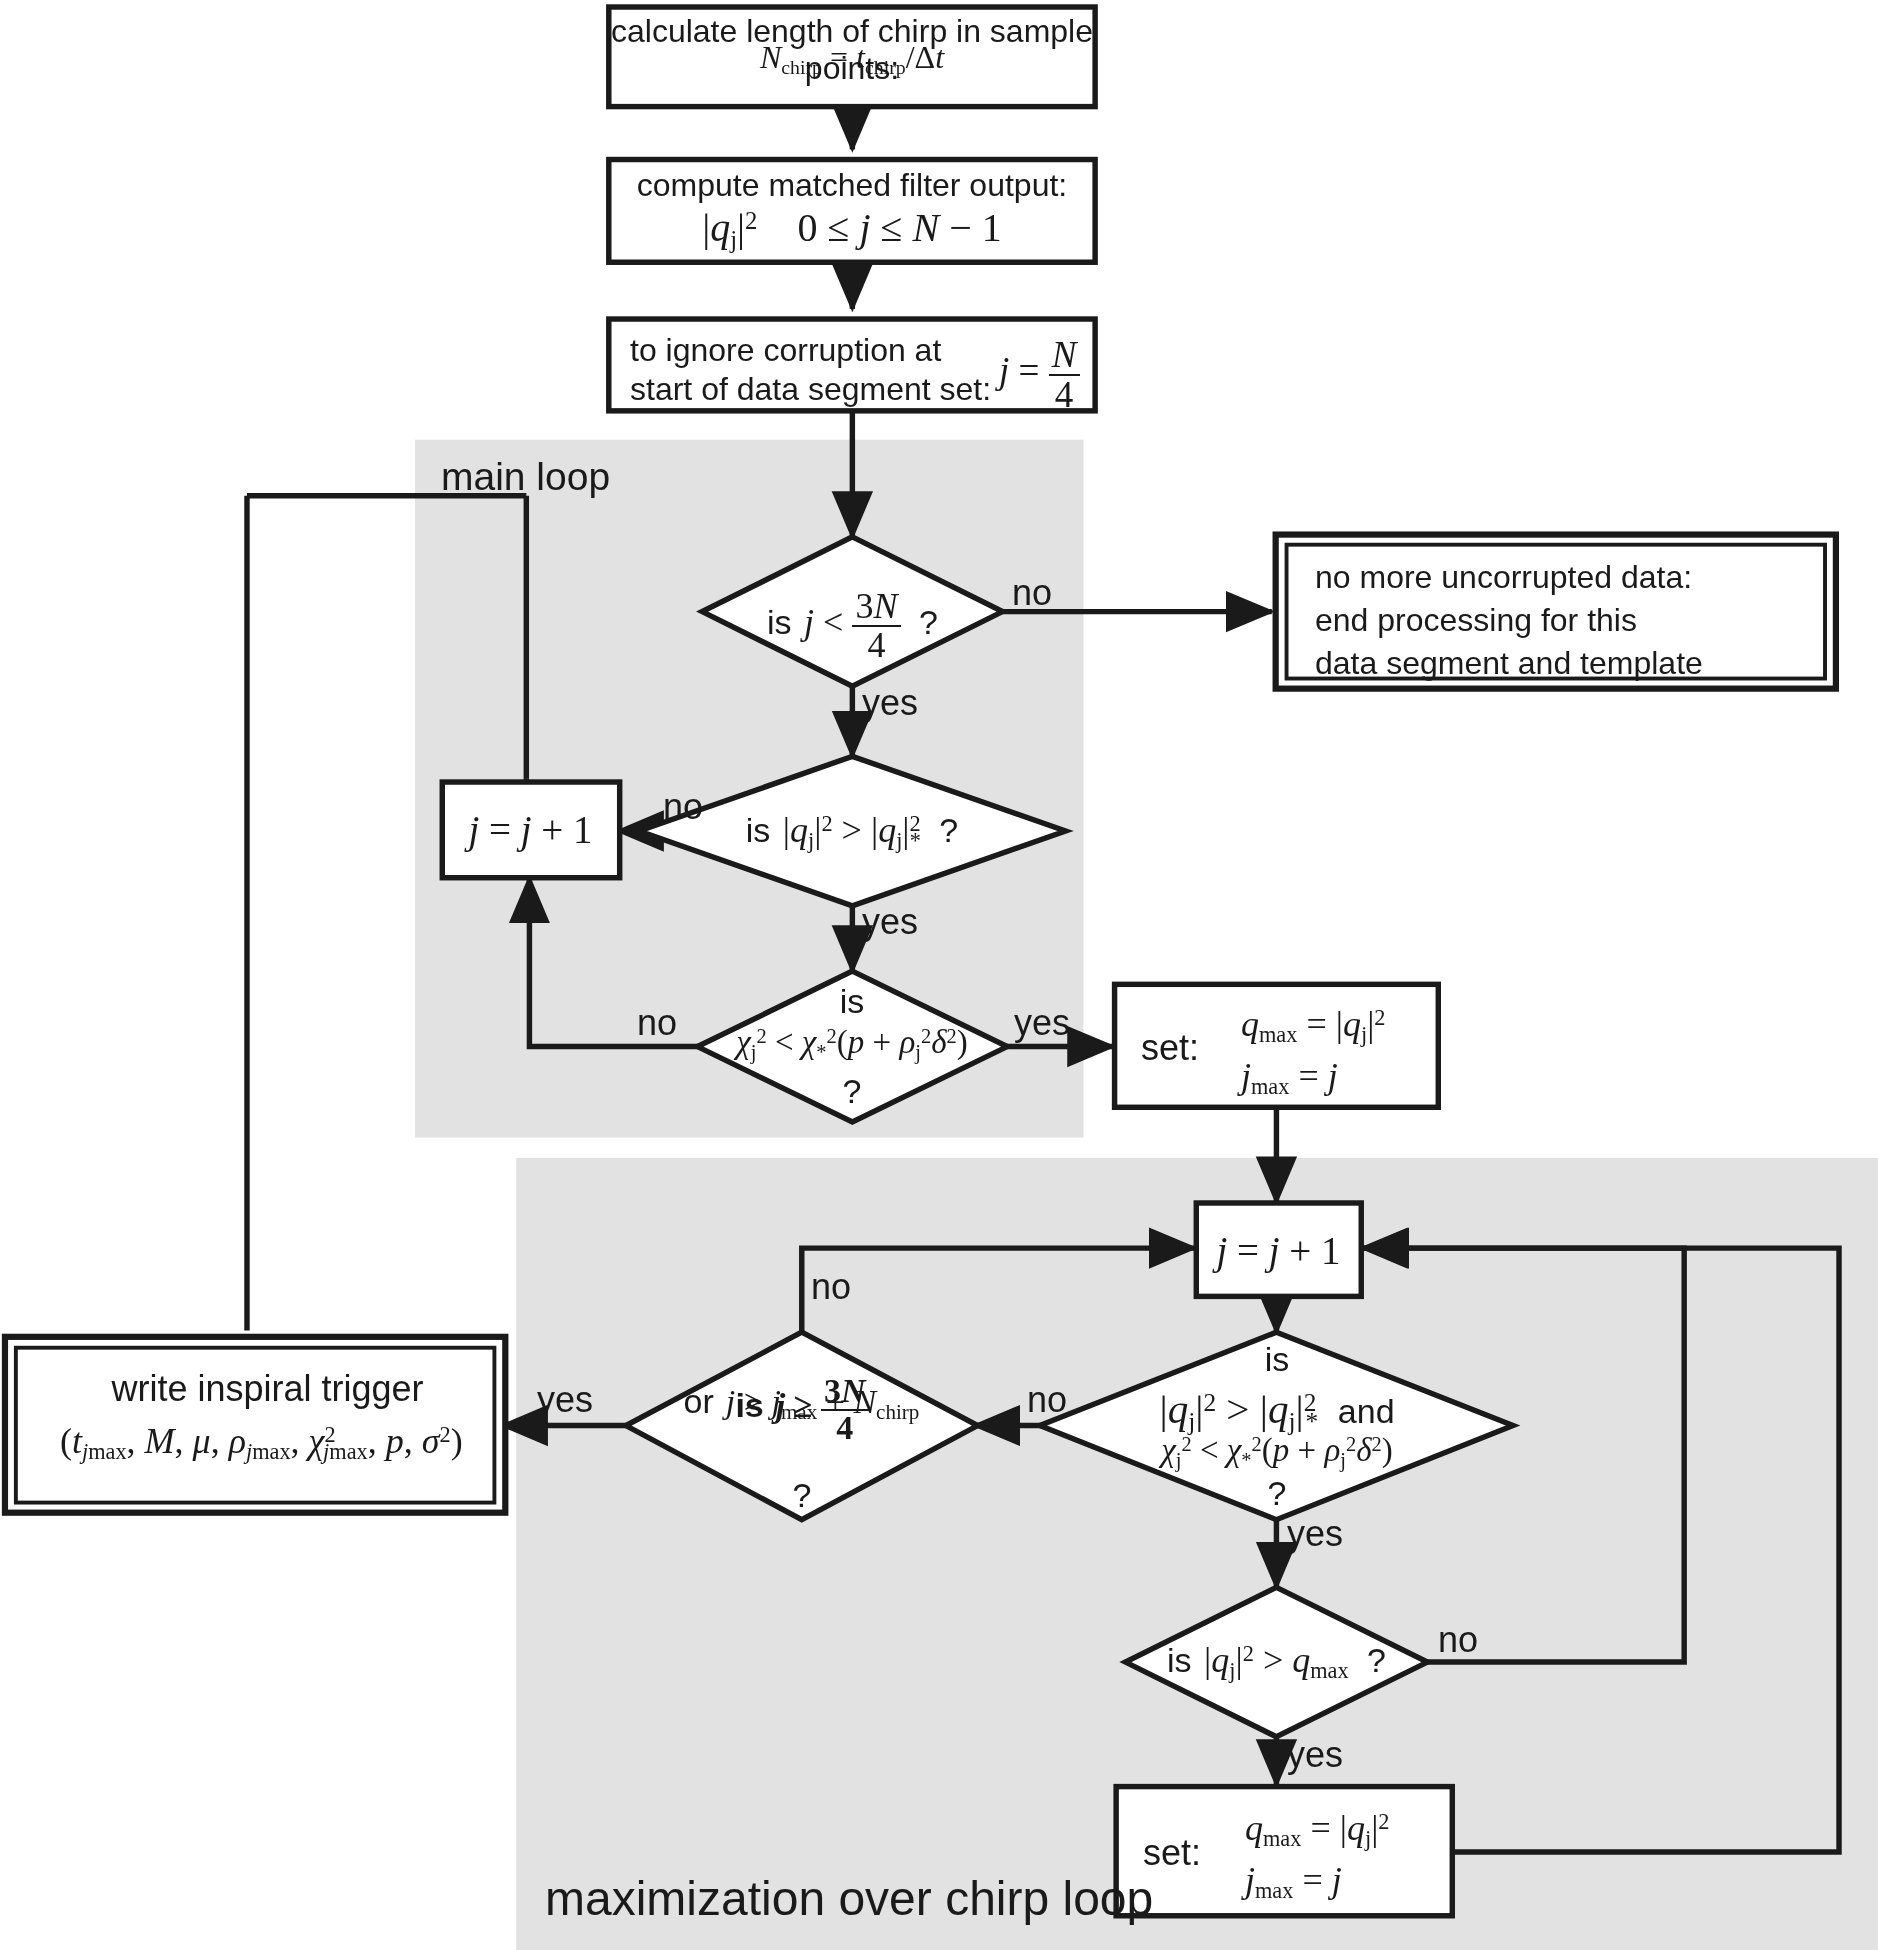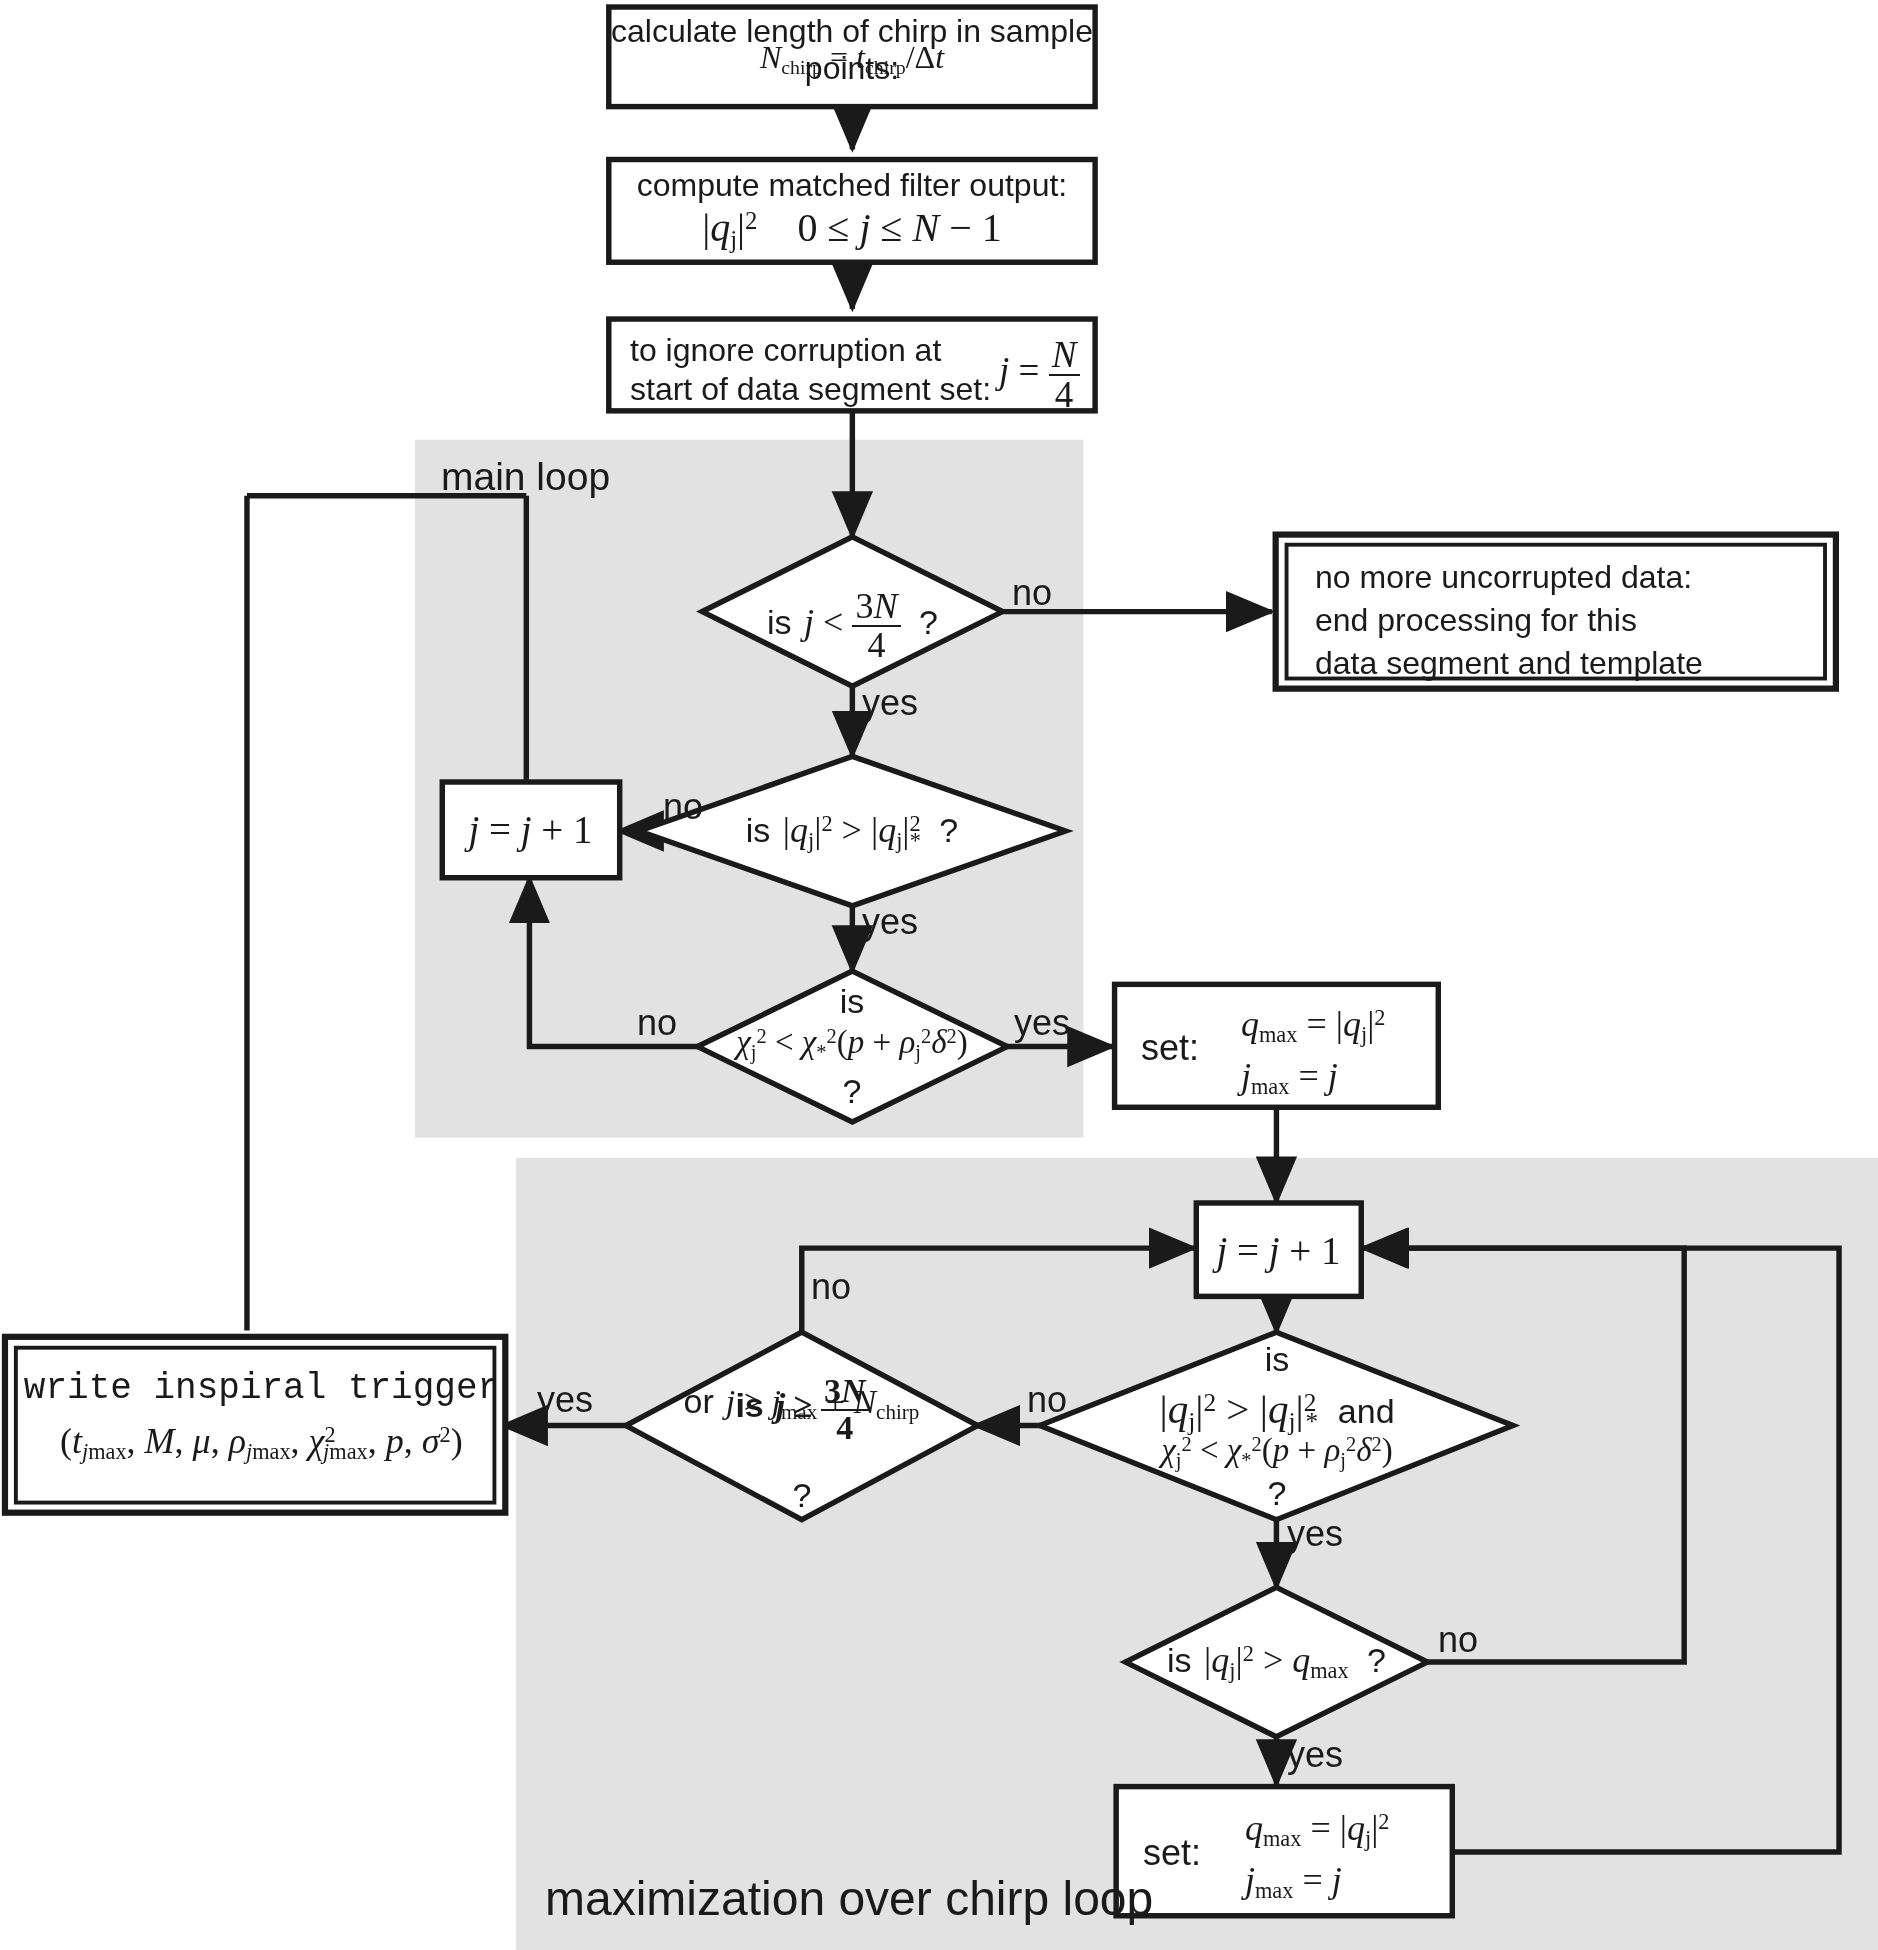--- a/index.html
+++ b/index.html
@@ -202,21 +202,21 @@
     </span>
   </div>
   <div class="tnode ctr" style="left:646px;top:1382px;width:311px;">
     <span class="sans" style="font-size:34px;">or</span>
     <span class="mathline" style="font-size:34px;">
       &nbsp;<span class="it">j</span> &gt; <span class="it">j</span><sub>max</sub> + <span class="it">N</span><sub>chirp</sub>
     </span>
   </div>
   <div class="tnode sans ctr" style="left:724px;top:1476px;width:156px;font-size:34px;">?</div>
 
-  <div class="tnode sans ctr" style="left:22px;top:1368px;width:479px;font-size:36px;font-family:Liberation Mono, monospace;">write inspiral trigger</div>
+  <div class="tnode sans ctr" style="left:28px;top:1368px;width:479px;font-size:36px;">write inspiral trigger</div>
   <div class="tnode mathline ctr" style="left:9.3px;top:1420px;width:490px;font-size:36px;padding-left:7px;">
     (<span class="it">t</span><sub><span class="it">j</span>max</sub>, <span class="it">M</span>, <span class="it">μ</span>, <span class="it">ρ</span><sub><span class="it">j</span>max</sub>, <span class="it">χ</span><sup>2</sup><sub style="margin-left:-12.5px;"><span class="it">j</span>max</sub>, <span class="it">p</span>, <span class="it">σ</span><sup>2</sup>)
   </div>
 
   <div class="tnode ctr" style="left:1138px;top:1639px;width:277px;">
     <span class="sans" style="font-size:34px;">is</span>
     <span class="mathline" style="font-size:36px;">
       &nbsp;|<span class="it">q<sub>j</sub></span>|<sup>2</sup> &gt; <span class="it">q</span><sub>max</sub>
     </span>
     <span class="sans" style="font-size:34px;">&nbsp;?</span>

